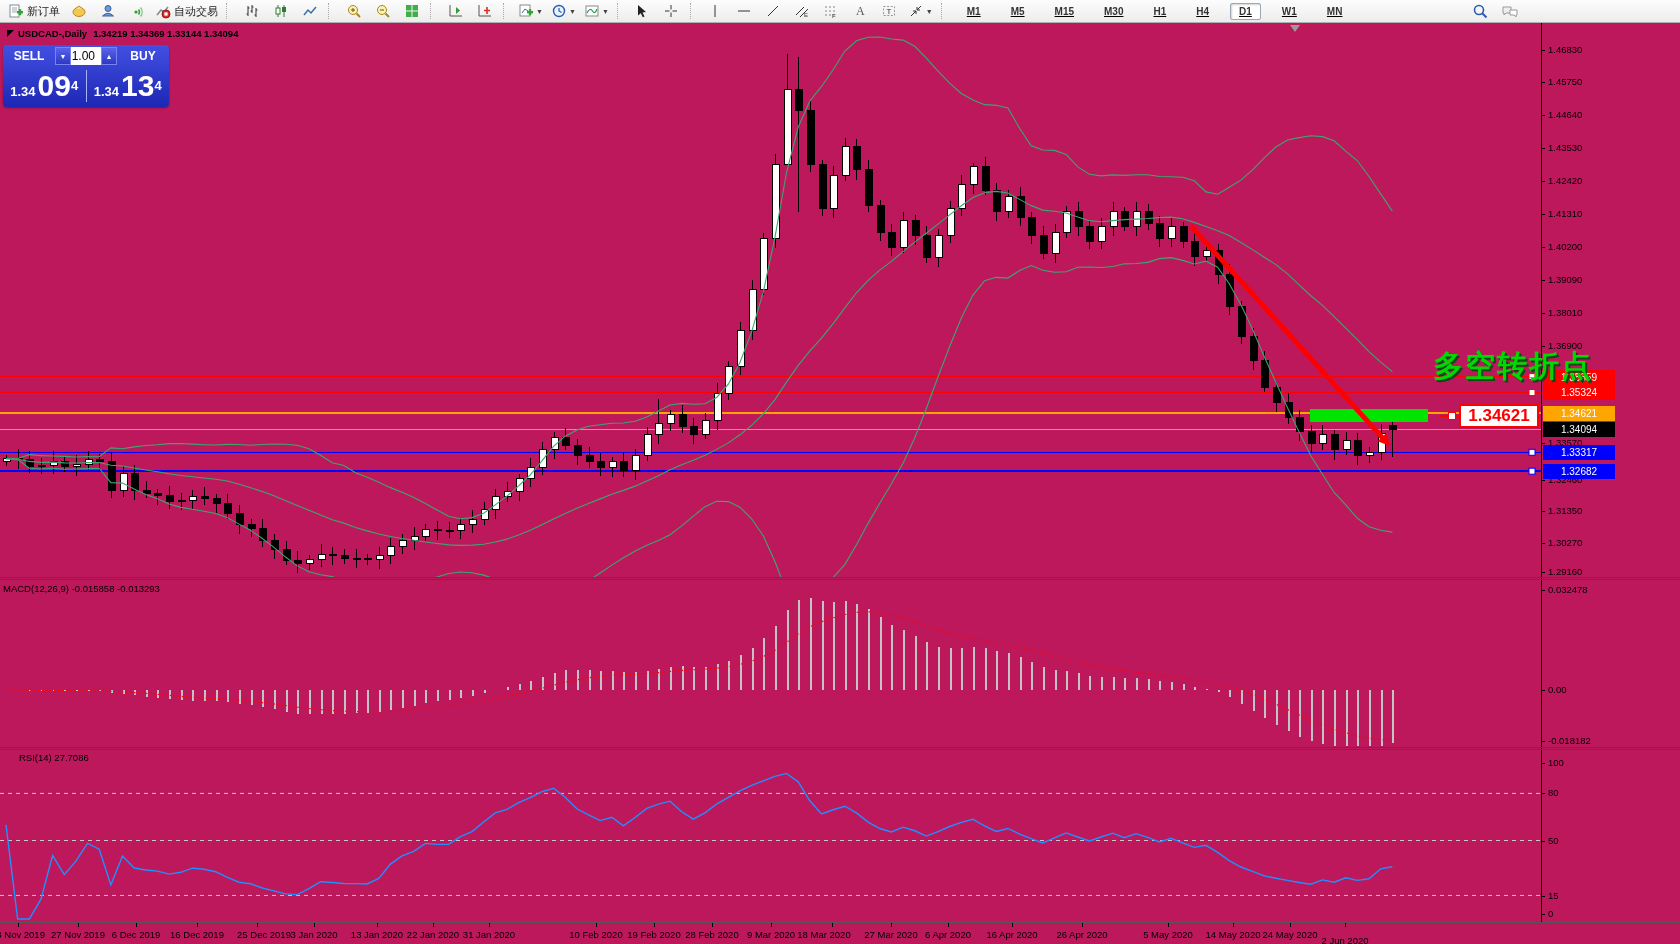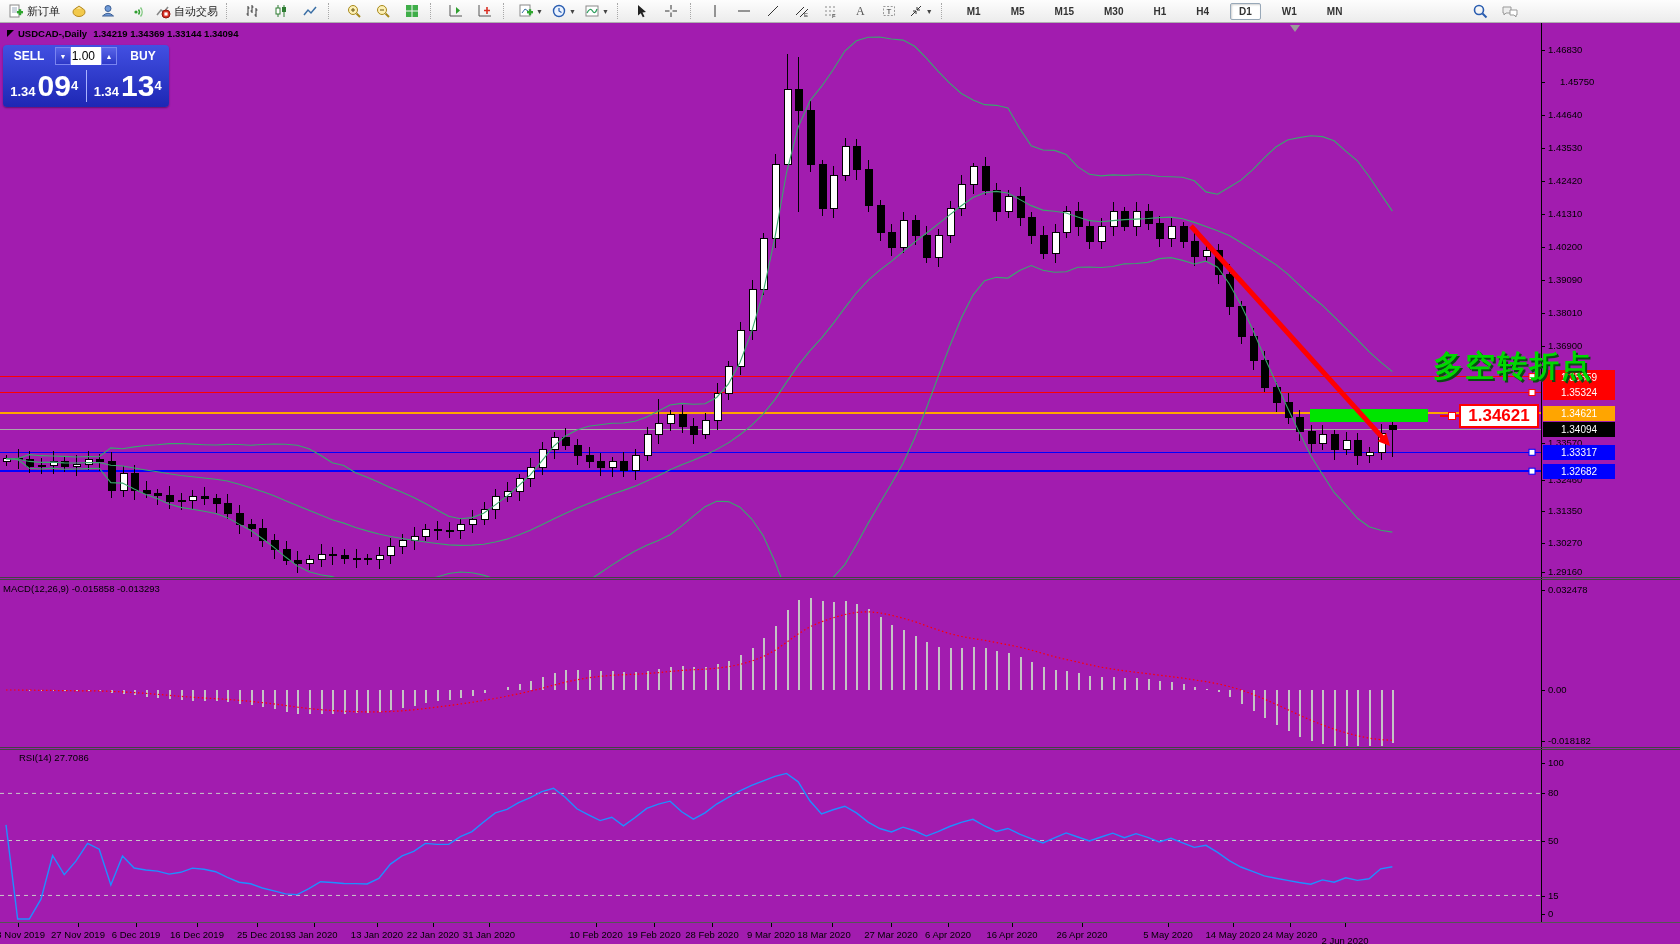--- a/index.html
+++ b/index.html
@@ -1,16 +1,16 @@
 <!DOCTYPE html>
 <html><head>
 <meta charset="utf-8">
 <style>
   html,body{margin:0;padding:0;background:#e9e9e9;font-family:"Liberation Sans","DejaVu Sans",sans-serif;}
-  #app{position:relative;width:1680px;height:944px;background:#a21caf;overflow:hidden;}
+  #app{position:relative;width:1680px;height:944px;background:#be185d;overflow:hidden;}
   
   .toolbar{position:absolute;left:0;top:0;width:1680px;height:23px;background:linear-gradient(#fdfdfd,#ececec);
            border-bottom:1px solid #b0b0b0;display:flex;align-items:center;padding:0 4px;box-sizing:border-box;z-index:50;}
   .tbtn{height:19px;min-width:21px;display:flex;align-items:center;justify-content:center;margin:0 1px;
         border:1px solid transparent;border-radius:2px;cursor:default;font-size:11px;color:#222;white-space:nowrap;padding:0 2px;}
   .tbtn .lbl{margin-left:3px;}
   .tb-sep{width:7px;height:16px;border-left:1px dotted #a8a8a8;margin:0 3px 0 4px;}
   .caret{font-size:7px;color:#444;margin-left:2px;}
   .tf-btn{font-size:10px;font-weight:bold;color:#333;padding:2px 8px;margin:0 6px;border:1px solid transparent;border-radius:2px;}
   .tf-btn.active{background:#fff;border:1px solid #98a8b8;box-shadow:inset 1px 1px 2px rgba(0,0,0,.18);}
@@ -276,21 +276,21 @@
     <div class="tbtn">
         <span>
           <svg class="ic" width="16" height="16">
             <path d="M3 13 L8 8 M8 8 L8 11 M8 8 L5 8" stroke="#333" fill="none"></path>
             <path d="M13 3 L9 7 M9 7 L12 7 M9 7 L9 4" stroke="#333" fill="none"></path>
           </svg>
         </span>
         <span class="caret">▼</span>
       </div>
     <div class="tb-sep"></div>
-    <div id="tf-group" style="display:flex;">
+    <div id="tf-group" style="display:flex;text-decoration:underline;">
         <div class="tf-btn">M1</div>
         <div class="tf-btn">M5</div>
         <div class="tf-btn">M15</div>
         <div class="tf-btn">M30</div>
         <div class="tf-btn">H1</div>
         <div class="tf-btn">H4</div>
         <div class="tf-btn active">D1</div>
         <div class="tf-btn">W1</div>
         <div class="tf-btn">MN</div>
       </div>
@@ -800,21 +800,21 @@
         <span class="px-big">13</span>
         <span class="px-sup">4</span>
       </div>
     </div>
   </div>
 
   <div id="labels-layer">
     <div class="ind-lab" style="left:3px;top:583px;">MACD(12,26,9) -0.015858 -0.013293</div>
     <div class="ind-lab" style="left:3px;top:752px;padding-left:16px;">RSI(14) 27.7086</div>
   <div class="ax-lab" style="left: 1548px; top: 44px;">1.46830</div>
-      <div class="ax-lab" style="left: 1548px; top: 76px; margin-left: 12px;">1.45750</div>
+      <div class="ax-lab" style="left: 1548px; top: 76px;">1.45750</div>
       <div class="ax-lab" style="left: 1548px; top: 109px;">1.44640</div>
       <div class="ax-lab" style="left: 1548px; top: 142px;">1.43530</div>
       <div class="ax-lab" style="left: 1548px; top: 175px;">1.42420</div>
       <div class="ax-lab" style="left: 1548px; top: 208px;">1.41310</div>
       <div class="ax-lab" style="left: 1548px; top: 241px;">1.40200</div>
       <div class="ax-lab" style="left: 1548px; top: 274px;">1.39090</div>
       <div class="ax-lab" style="left: 1548px; top: 307px;">1.38010</div>
       <div class="ax-lab" style="left: 1548px; top: 340px;">1.36900</div>
       <div class="ax-lab" style="left: 1548px; top: 437px;">1.33570</div>
       <div class="ax-lab" style="left: 1548px; top: 474px;">1.32460</div>

